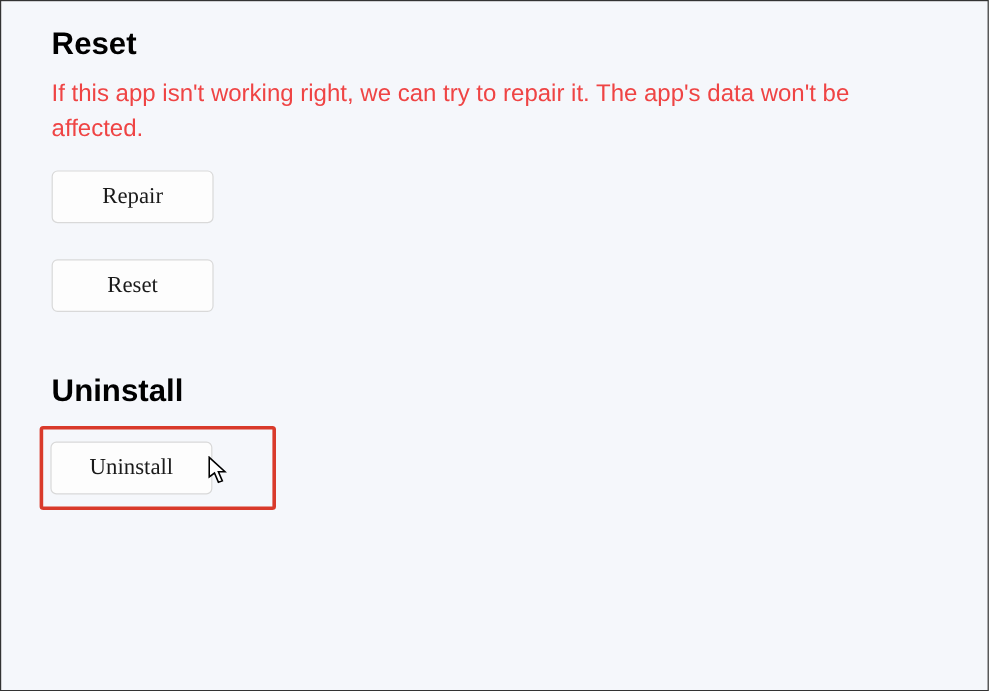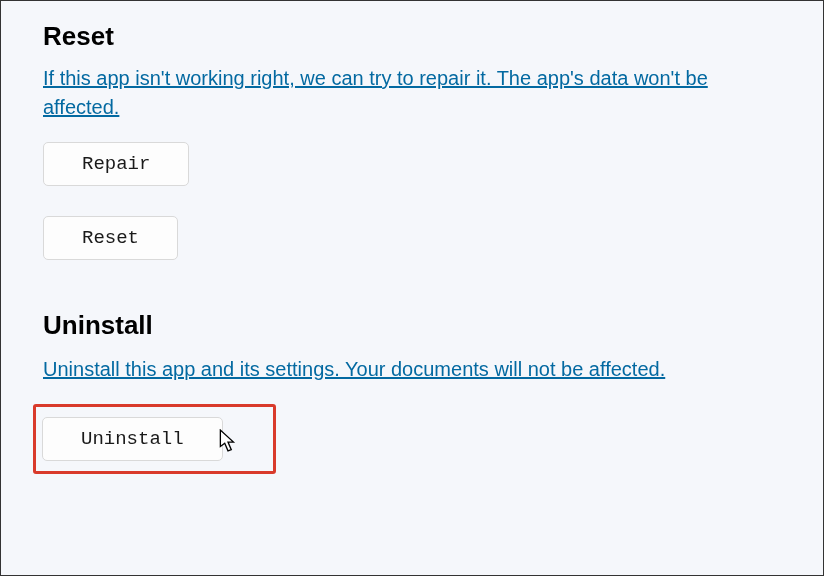--- a/index.html
+++ b/index.html
@@ -17,32 +17,31 @@
       color: #1a1a1a;
     }
     .section-heading {
       font-size: 26px;
       font-weight: 600;
       color: #000;
       margin-bottom: 12px;
     }
     .description {
       font-size: 20px;
-      color: #0369a1;
+      color: #ef4444;
       line-height: 1.45;
       margin-bottom: 20px;
       max-width: 680px;
-      text-decoration: underline;
     }
     .action-button {
       display: inline-block;
       min-width: 135px;
-      padding: 10px 38px;
+      padding: 10px 28px;
       font-size: 19px;
-      font-family: Liberation Mono, monospace;
+      font-family: Liberation Serif, serif;
       color: #1a1a1a;
       background: #fdfdfd;
       border: 1px solid #d9d9d9;
       border-radius: 5px;
       cursor: pointer;
       text-align: center;
     }
     .reset-section {
       margin-bottom: 50px;
     }
@@ -79,20 +78,19 @@
   <div class="button-row">
     <button class="action-button">Repair</button>
   </div>
   <div class="button-row">
     <button class="action-button">Reset</button>
   </div>
 </div>
 
 <div class="uninstall-section">
   <h2 class="section-heading">Uninstall</h2>
-  <p class="description">Uninstall this app and its settings. Your documents will not be affected.</p>
   <div class="highlight-box">
     <button class="action-button">Uninstall</button>
     <svg class="cursor" viewBox="0 0 16 22">
       <path d="M1 1 L1 16 L5 13 L8 20 L11 19 L8 12 L13 12 Z" fill="#ffffff" stroke="#000000" stroke-width="1.2"></path>
     </svg>
   </div>
 </div>
 
 </body></html>

